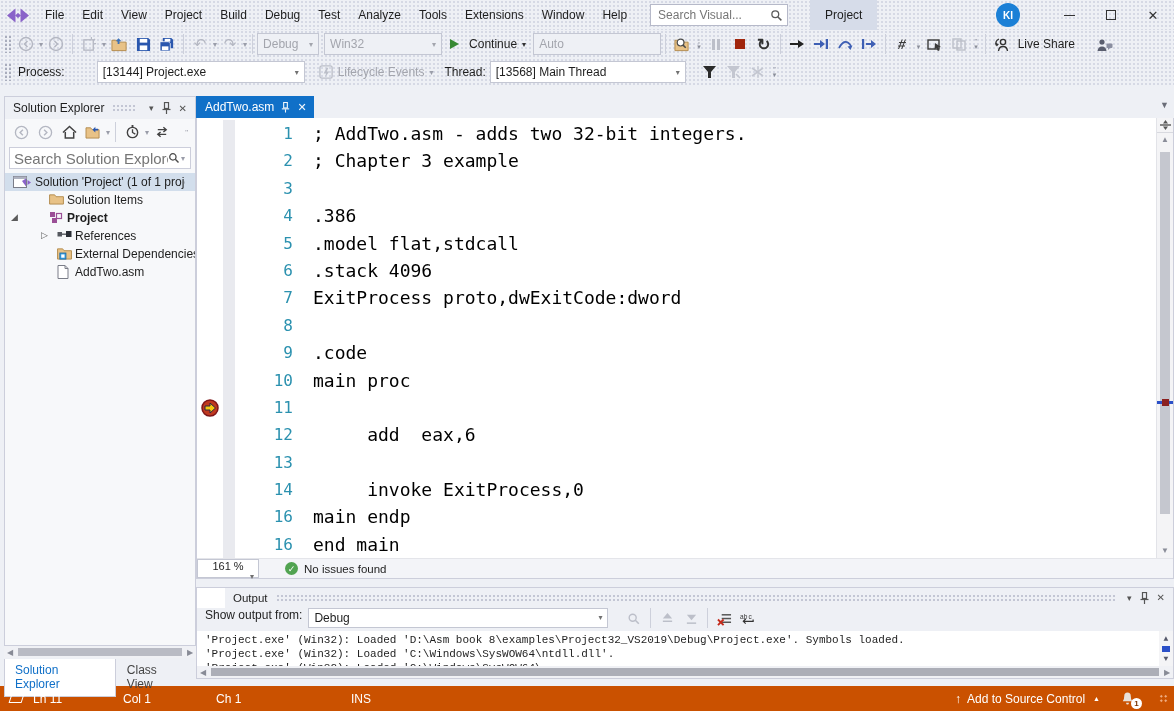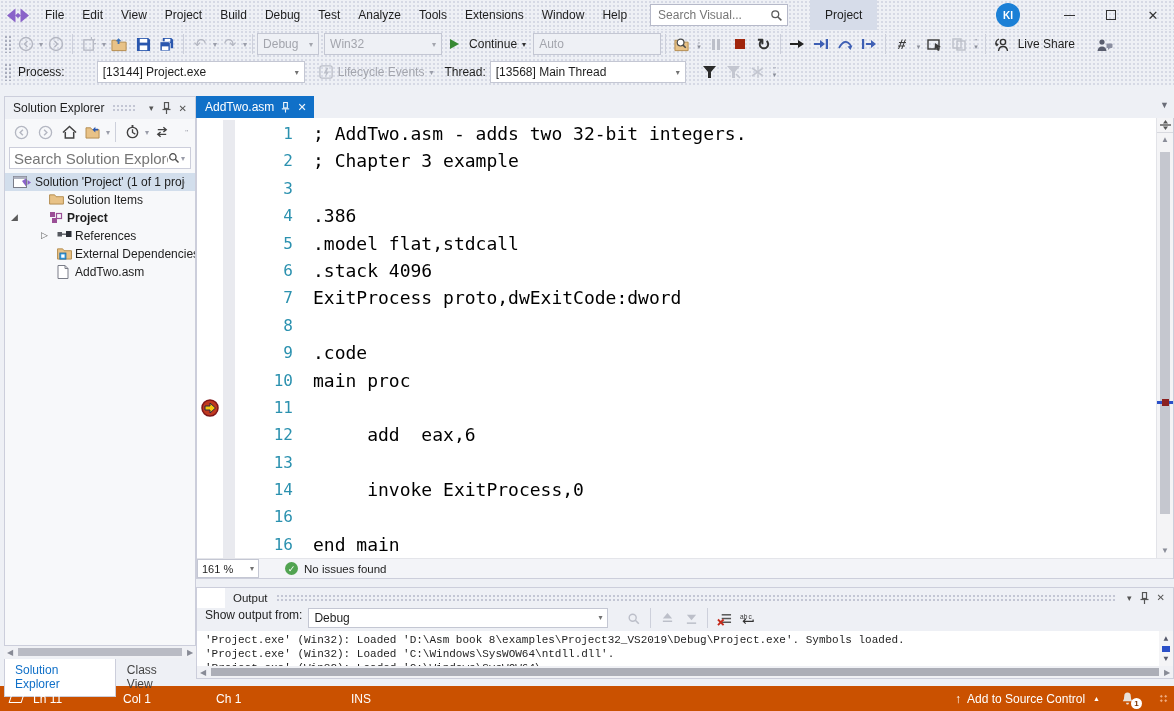--- a/index.html
+++ b/index.html
@@ -111,21 +111,21 @@
                   border-left:1px solid #E2E3E8; }
   .ed-split { height:15px; border-bottom:1px solid #D8D9DF; display:flex; align-items:center; justify-content:center; }
   .ed-arrow { height:14px; color:#8A8D99; font-size:8px; text-align:center; line-height:14px; }
   .ed-arrow.down { position:absolute; bottom:0; left:0; right:0; }
   .ed-thumb { position:absolute; left:3px; right:3px; top:34px; height:362px; background:#C5C7CF; }
   .ed-marker { position:absolute; left:0; right:0; top:283px; height:3px; background:#2B50C8; }
   .ed-marker::after { content:""; position:absolute; left:5px; top:-2px; width:7px; height:7px; background:#8B2020; }
 
   .ed-bottombar { height:20px; background:#F3F4F8; display:flex; align-items:center; border-top:1px solid #E4E5EA;}
   .zoom-combo { width:62px; height:19px; background:#fff; border:1px solid #C4C7D3; display:flex;
-                align-items:center; padding:0 4px; font-size:11px; }
+                align-items:center; padding:0 4px; font-size:11px;flex-direction:column; }
   .zoom-combo .carrow { margin-left:auto; font-size:8px; color:#717171; }
   .health { display:flex; align-items:center; gap:6px; margin-left:26px; font-size:11.5px; }
   .health-dot { width:13px; height:13px; border-radius:50%; background:#51A351; color:#fff; font-size:9px;
                 display:flex; align-items:center; justify-content:center; }
 
   
   .gap8 { height:8px; }
   .output-panel { height:92px; border:1px solid #CCCEDB; background:#fff; display:flex; flex-direction:column; }
   .out-toolbar { height:24px; display:flex; align-items:flex-start; background:#EEF0F5; padding-left:8px; }
   .out-combo { width:300px; height:20px; margin-left:6px; }
@@ -656,20 +656,21 @@
             <div class="code-line">
        <div class="glyph-margin"></div>
        <div class="track-strip"></div>
        <div class="line-num">14</div>
        <div class="line-text">     invoke ExitProcess,0</div>
      </div>
             <div class="code-line">
        <div class="glyph-margin"></div>
        <div class="track-strip"></div>
        <div class="line-num">16</div>
+       <div class="line-text">main endp</div>
      </div>
             <div class="code-line">
        <div class="glyph-margin"></div>
        <div class="track-strip"></div>
        <div class="line-num">16</div>
        <div class="line-text">end main</div>
      </div>
           </div>
         <div class="ed-scrollbar">
           <div class="ed-split">

